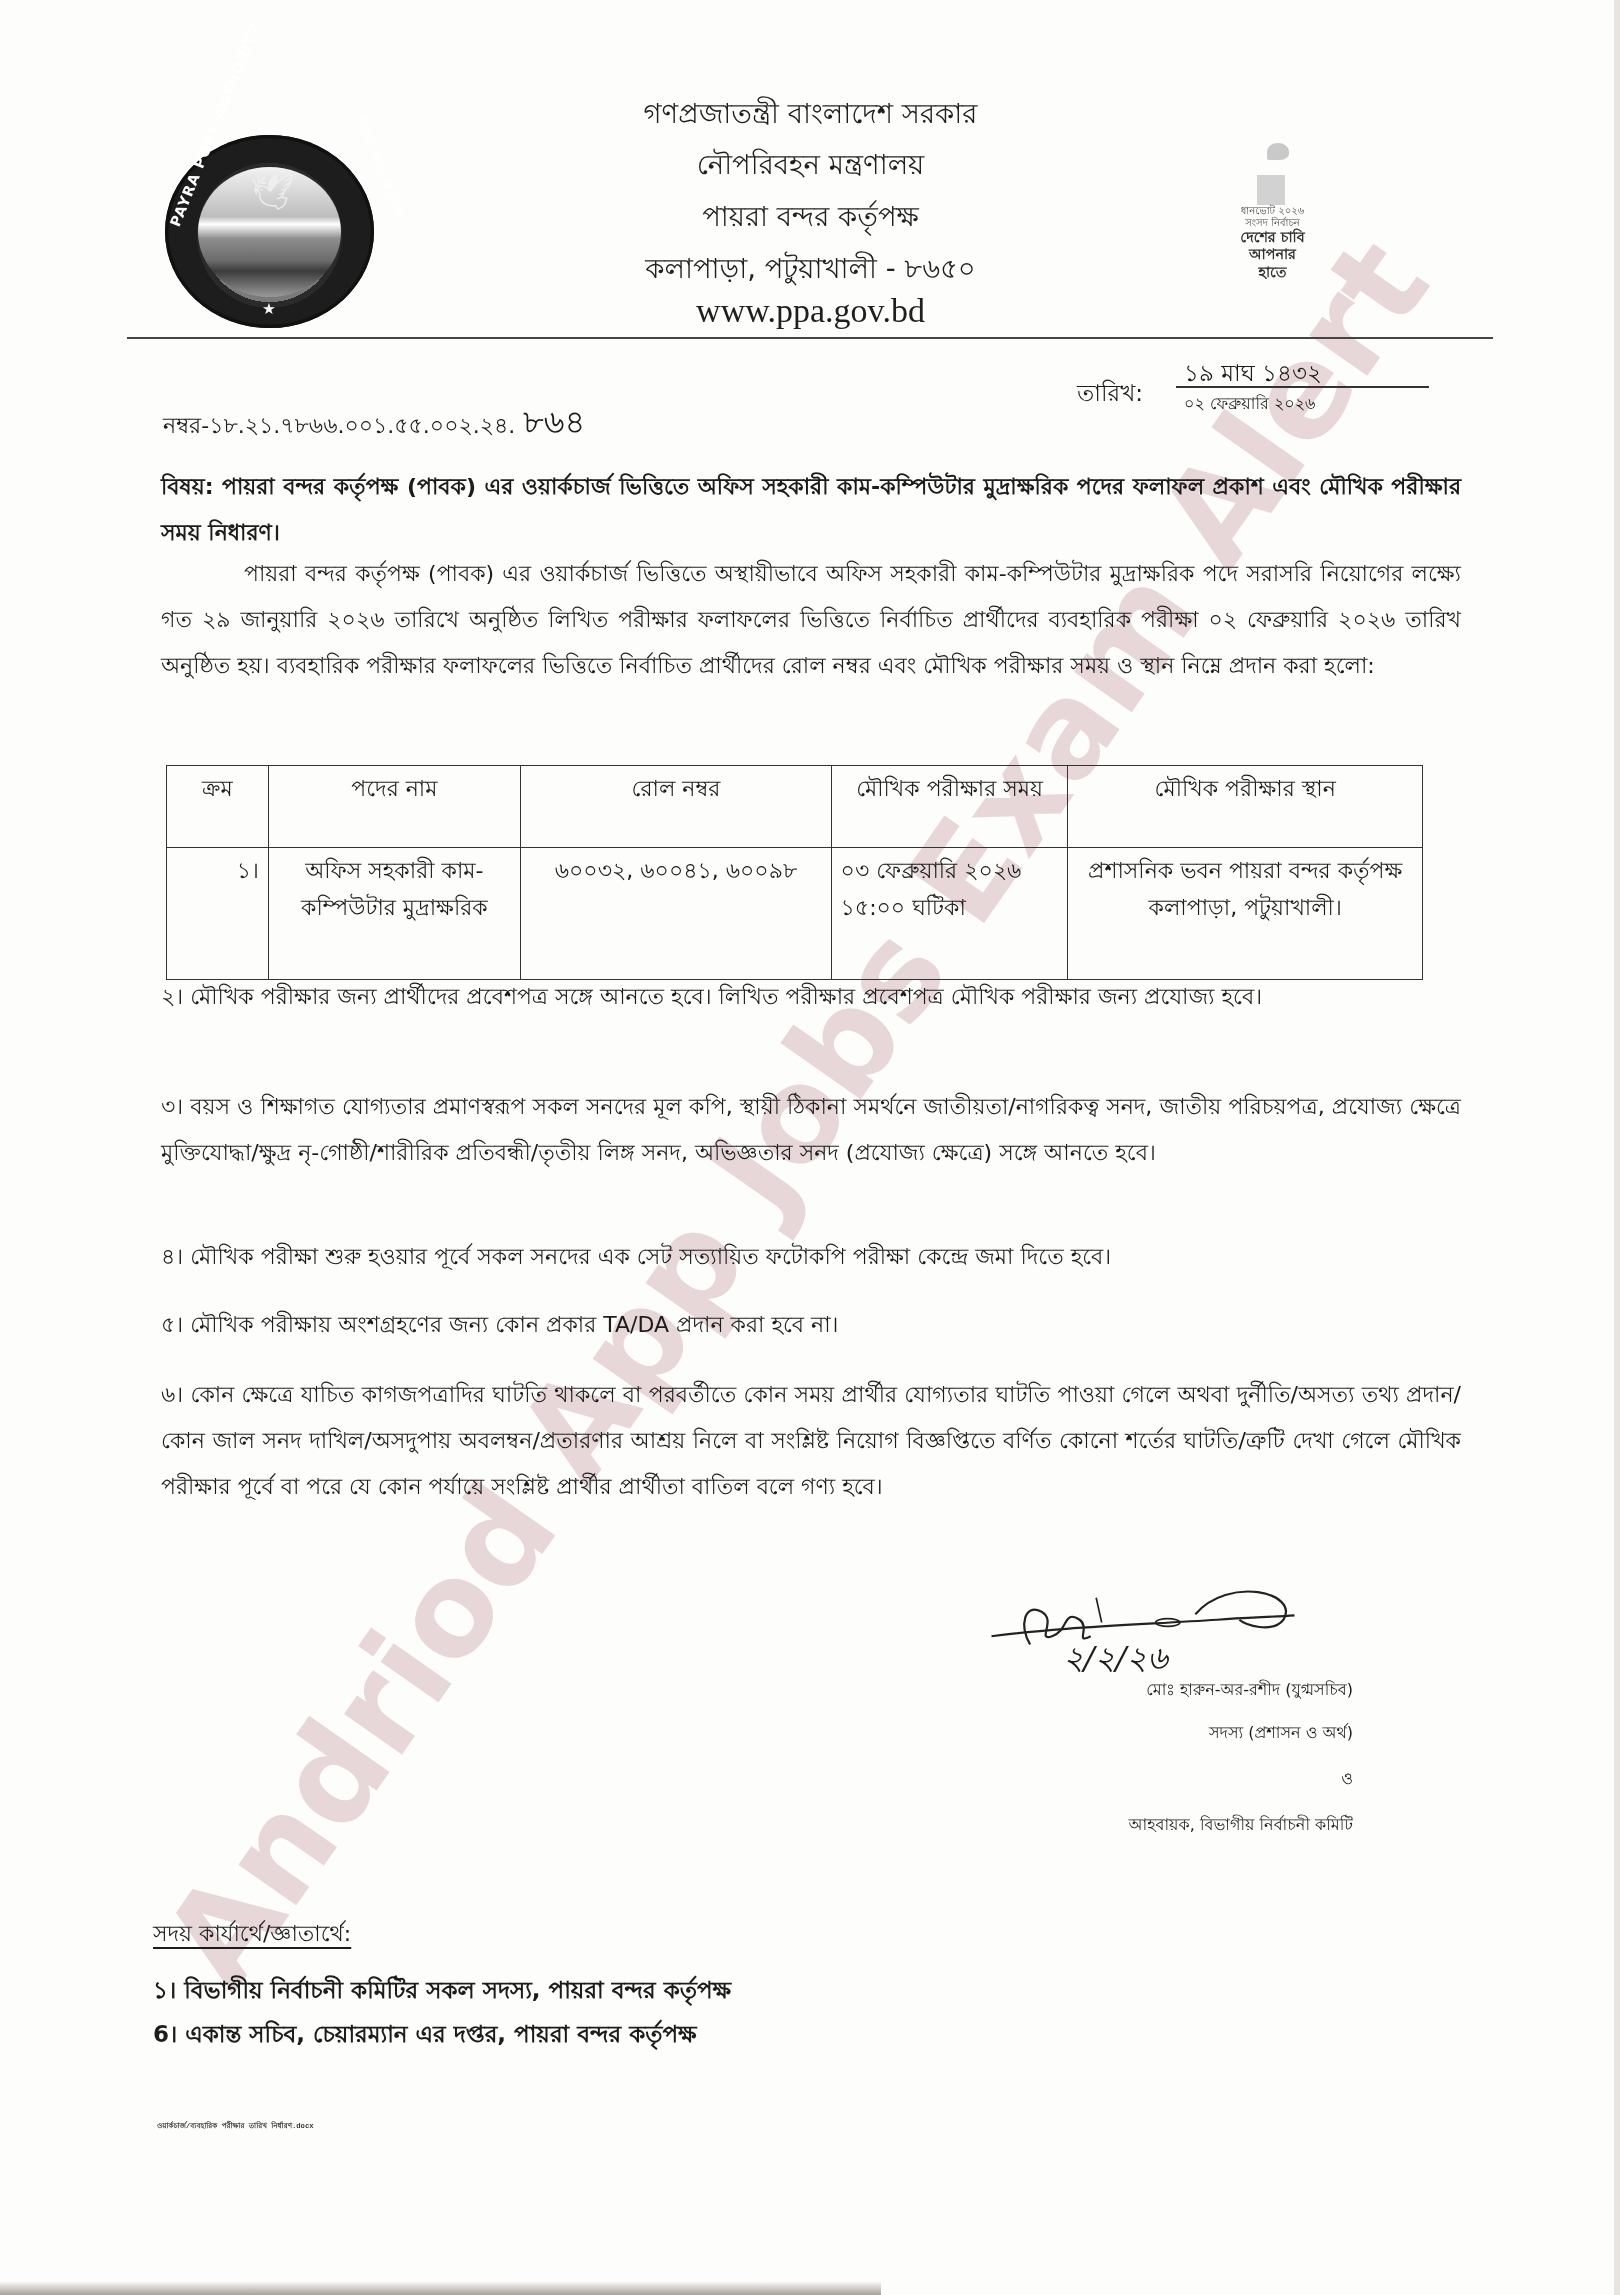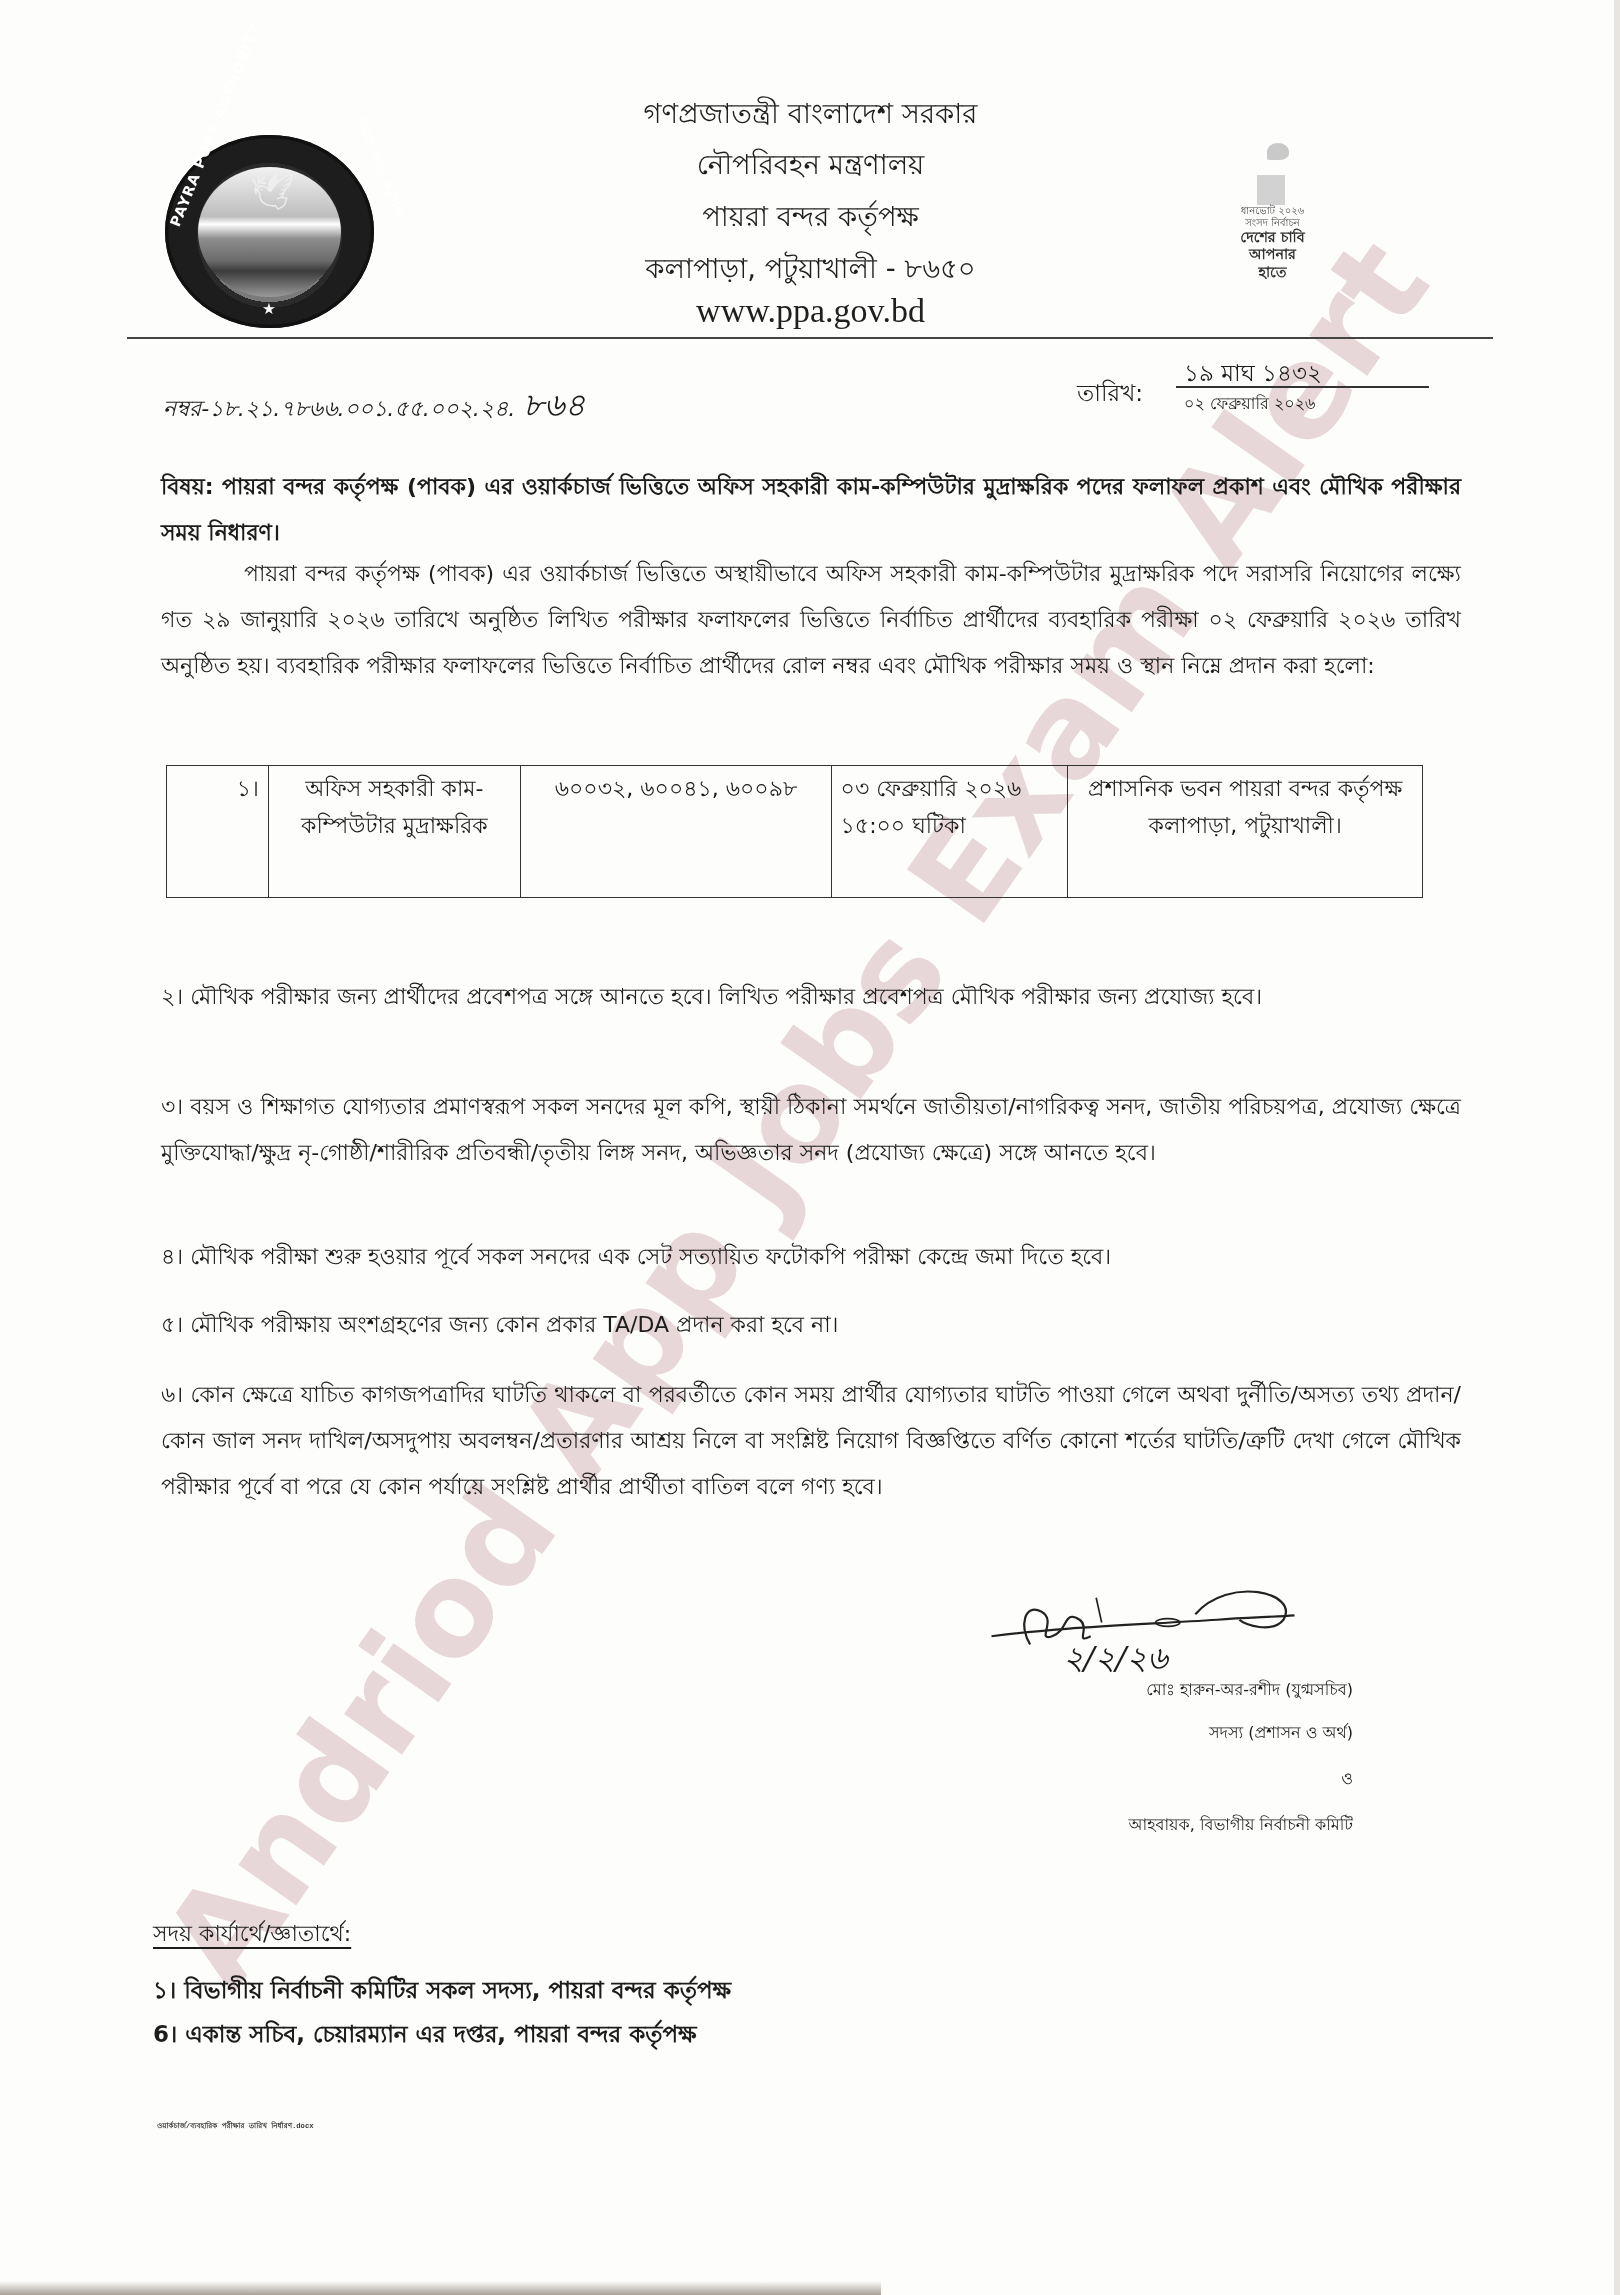--- a/index.html
+++ b/index.html
@@ -39,21 +39,21 @@
   .hdr5 { top: 292px; font-size: 34px; font-family: "Liberation Serif", serif; }
 
   .election-badge { left: 1234px; top: 143px; width: 77px; }
   .eb-fig1 { width: 22px; height: 16.5px; margin-left: 33px; border-radius: 50% 50% 40% 10%; background:#c9c9c9; }
   .eb-fig2 { width: 27.5px; height: 30px; margin-left: 23px; margin-top: 15.4px; background:#d2d2d2; }
   .eb-small { font-size: 10px; color:#4a4a4a; text-align:center; line-height: 12px; }
   .eb-big { font-size: 14.3px; font-weight: bold; color:#333; text-align:center; line-height: 17.6px; }
 
   .rule { left: 127px; top: 337px; width: 1366px; height: 1.7px; background: #444; }
 
-  .memo-no { left: 163px; top: 380px; font-size: 22px; white-space: nowrap; font-style: italic; }
+  .memo-no { left: 163px; top: 397px; font-size: 22px; white-space: nowrap; }
   .memo-no .hand { font-size: 32px; font-family: "DejaVu Serif", serif; margin-left: 7.7px; }
   .date-label { left: 1077px; top: 375px; font-size: 23px; }
   .date-top { left: 1184px; top: 355px; width: 237px; text-align:left; font-size: 23px; }
   .date-rule { left: 1176px; top: 386px; width: 253px; height: 1.7px; background:#333; }
   .date-bottom { left: 1184px; top: 391px; width: 237px; text-align:left; font-size: 16px; }
 
   .body-text { left: 161px; width: 1300px; font-size: 22px; line-height: 46px; text-align: justify; }
   .subject { top: 464px; font-weight: bold; }
   .para1 { top: 551px; text-indent: 83px; }
 
@@ -140,20 +140,27 @@
   <div class="abs date-label">তারিখ:</div>
   <div class="abs date-top">১৯ মাঘ ১৪৩২</div>
   <div class="abs date-rule"></div>
   <div class="abs date-bottom">০২ ফেব্রুয়ারি ২০২৬</div>
 
   <div class="abs body-text subject">বিষয়: পায়রা বন্দর কর্তৃপক্ষ (পাবক) এর ওয়ার্কচার্জ ভিত্তিতে অফিস সহকারী কাম-কম্পিউটার মুদ্রাক্ষরিক পদের ফলাফল প্রকাশ এবং মৌখিক পরীক্ষার সময় নিধারণ।</div>
   <div class="abs body-text para1">পায়রা বন্দর কর্তৃপক্ষ (পাবক) এর ওয়ার্কচার্জ ভিত্তিতে অস্থায়ীভাবে অফিস সহকারী কাম-কম্পিউটার মুদ্রাক্ষরিক পদে সরাসরি নিয়োগের লক্ষ্যে গত ২৯ জানুয়ারি ২০২৬ তারিখে অনুষ্ঠিত লিখিত পরীক্ষার ফলাফলের ভিত্তিতে নির্বাচিত প্রার্থীদের ব্যবহারিক পরীক্ষা ০২ ফেব্রুয়ারি ২০২৬ তারিখ অনুষ্ঠিত হয়। ব্যবহারিক পরীক্ষার ফলাফলের ভিত্তিতে নির্বাচিত প্রার্থীদের রোল নম্বর এবং মৌখিক পরীক্ষার সময় ও স্থান নিম্নে প্রদান করা হলো:</div>
 
   <table class="abs tbl">
     <tbody>
+        <tr>
+      <th class="c1" style="text-align:center !important;">ক্রম</th>
+      <th class="c2">পদের নাম</th>
+      <th class="c3">রোল নম্বর</th>
+      <th class="c4" style="text-align:center;">মৌখিক পরীক্ষার সময়</th>
+      <th class="c5">মৌখিক পরীক্ষার স্থান</th>
+    </tr>
     <tr>
       <td class="c1">১।</td>
       <td class="c2">অফিস সহকারী কাম-কম্পিউটার মুদ্রাক্ষরিক</td>
       <td class="c3">৬০০৩২, ৬০০৪১, ৬০০৯৮</td>
       <td class="c4">০৩ ফেব্রুয়ারি ২০২৬ ১৫:০০ ঘটিকা</td>
       <td class="c5">প্রশাসনিক ভবন পায়রা বন্দর কর্তৃপক্ষ কলাপাড়া, পটুয়াখালী।</td>
     </tr>
   </tbody>
     </table>
 

